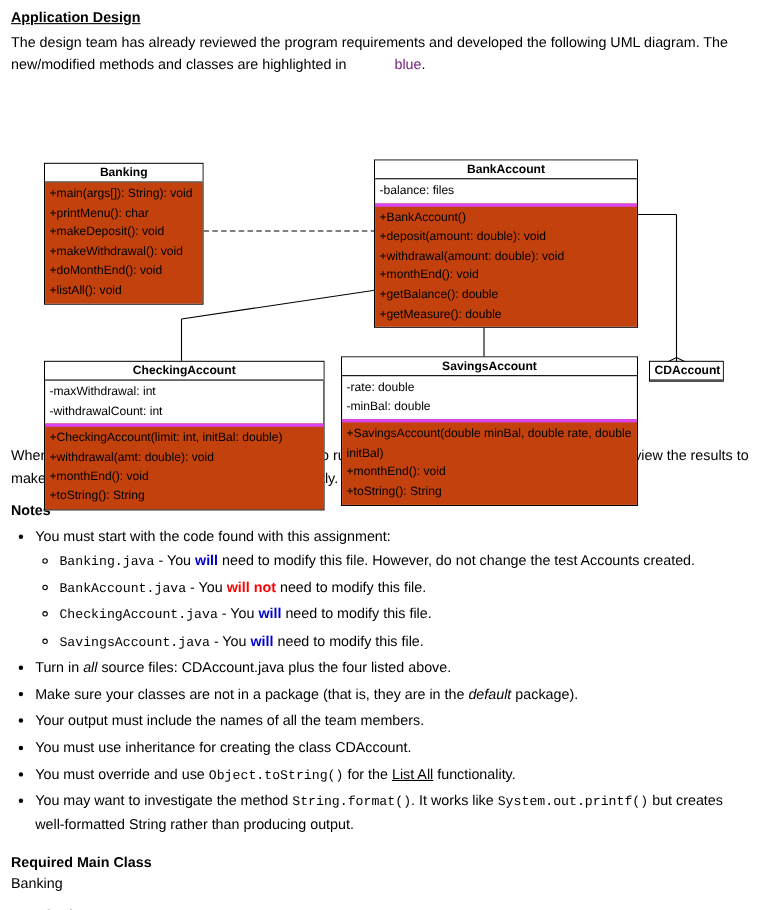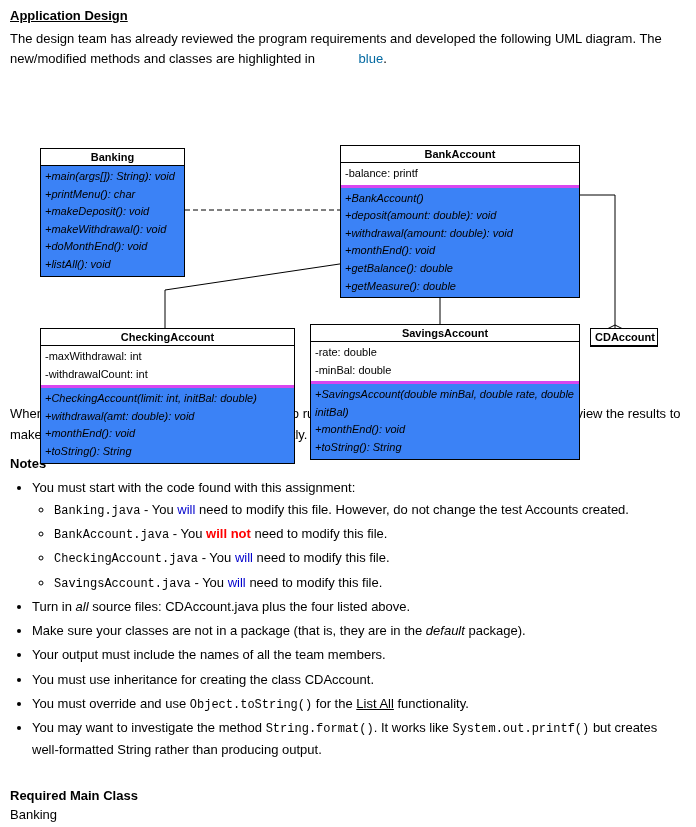--- a/index.html
+++ b/index.html
@@ -15,21 +15,21 @@
       font-size: 13px;
       font-weight: bold;
       text-decoration: underline;
       margin-bottom: 6px;
     }
     p.intro {
       font-size: 13px;
       line-height: 1.5;
       margin-bottom: 12px;
     }
-    span.blue { color: #0369a1; padding-left: 40px; }
+    span.blue { color: #701a75; padding-left: 40px; }
     
     .uml-area {
       position: relative;
       width: 100%;
       height: 310px;
       margin-bottom: 14px;
     }
     .uml-box {
       position: absolute;
       border: 1px solid #000;
@@ -41,22 +41,21 @@
       text-align: center;
       font-weight: bold;
       border-bottom: 1px solid #000;
       padding: 2px 4px;
     }
     .uml-box .box-section {
       padding: 2px 4px;
       line-height: 1.6;
     }
     .uml-box .box-section.highlighted {
-      background: #3b82f6;
-      font-style: italic;
+      background: #c2410c;
     }
     .uml-box .box-section-divider {
       border-top: 3px solid #d946ef;
     }
     
     .uml-svg {
       position: absolute;
       top: 0; left: 0;
       width: 100%;
       height: 100%;
@@ -88,24 +87,24 @@
     }
     code {
       font-family: 'Courier New', monospace;
       font-size: 12px;
     }
     .underline { text-decoration: underline; text-align: right; }
     .italic { font-style: italic; }
     .required-title {
       font-weight: bold;
       font-size: 13px;
-      margin-top: 26px;
+      margin-top: 14px;
       margin-bottom: 4px;
     }
-    .will { color: #0000cc; font-weight: normal; }
+    .will { color: #0000cc; font-weight: bold; }
     .will-not { color: red; font-weight: bold; }
   </style>
 </head>
 <body>
 
 <h1 class="page-title">Application Design</h1>
 
 <p class="intro">
   <span>The design team has already reviewed the program requirements and developed the following UML diagram. The new/modified methods and classes are highlighted in </span><span class="blue">blue</span><span>.</span>
 </p>
@@ -139,21 +138,21 @@
       +printMenu(): char<br>
       +makeDeposit(): void<br>
       +makeWithdrawal(): void<br>
       +doMonthEnd(): void<br>
       +listAll(): void
     </div>
   </div>
 
   <div class="uml-box" style="left:330px; top:65px; width:240px;">
     <div class="box-title">BankAccount</div>
-    <div class="box-section">-balance: printf</div>
+    <div class="box-section">-balance: files</div>
     <div class="box-section box-section-divider highlighted">
       +BankAccount()<br>
       +deposit(amount: double): void<br>
       +withdrawal(amount: double): void<br>
       +monthEnd(): void<br>
       +getBalance(): double<br>
       +getMeasure(): double
     </div>
   </div>
 

